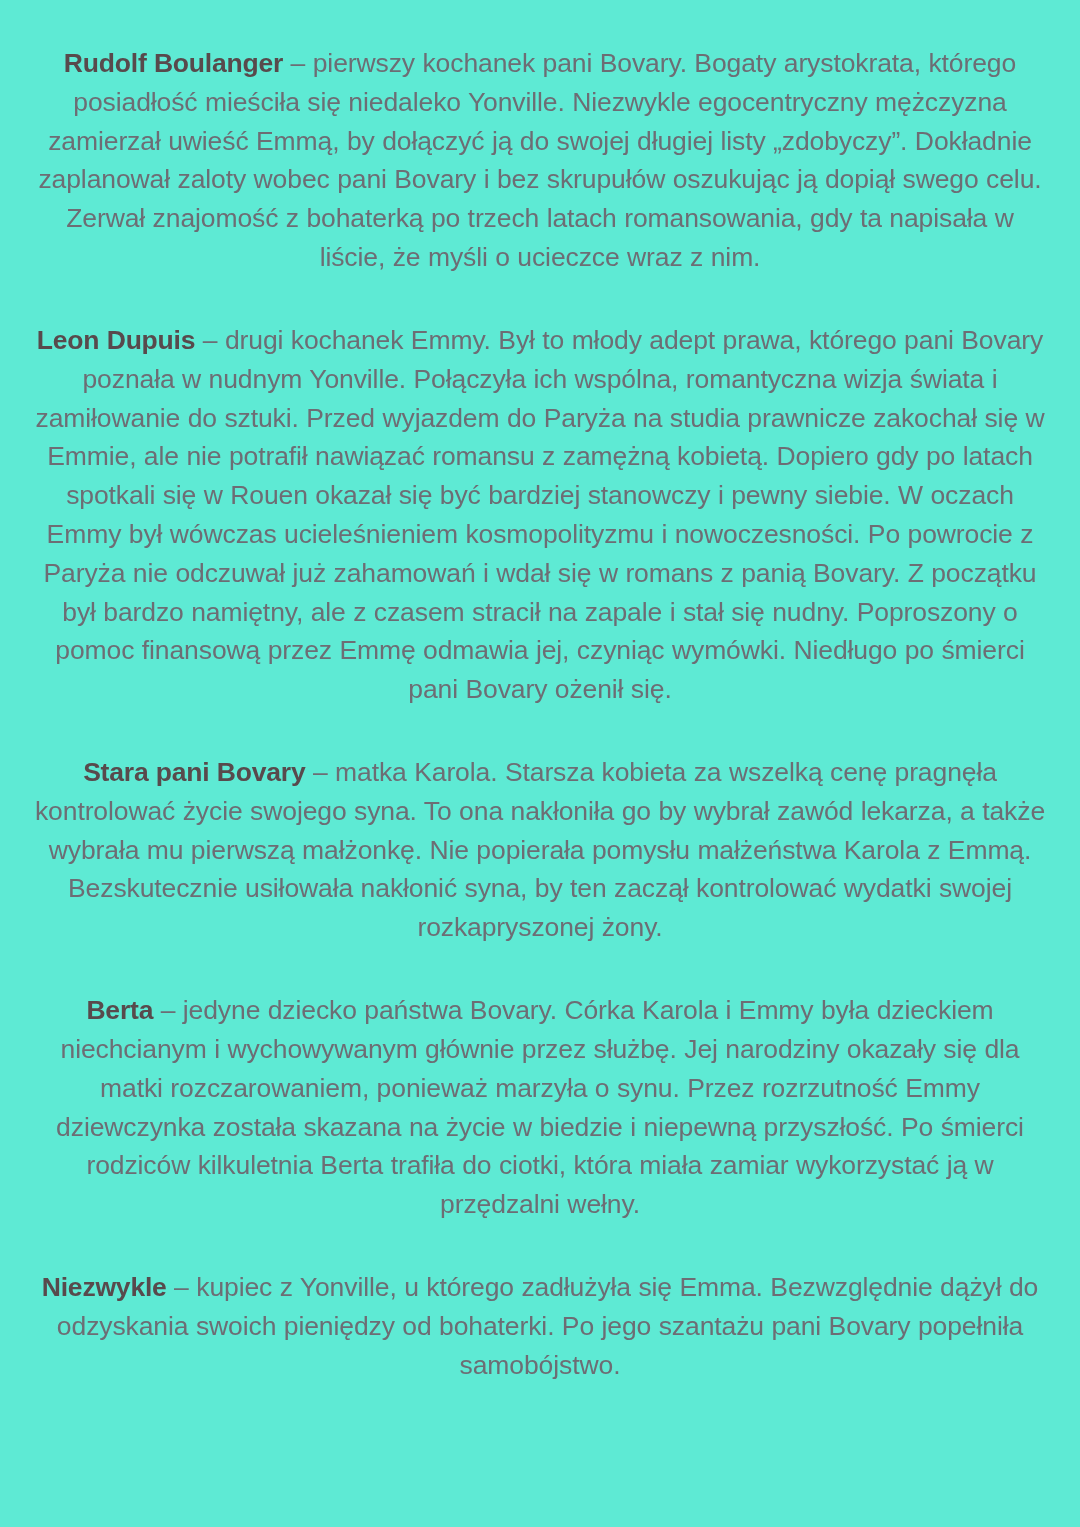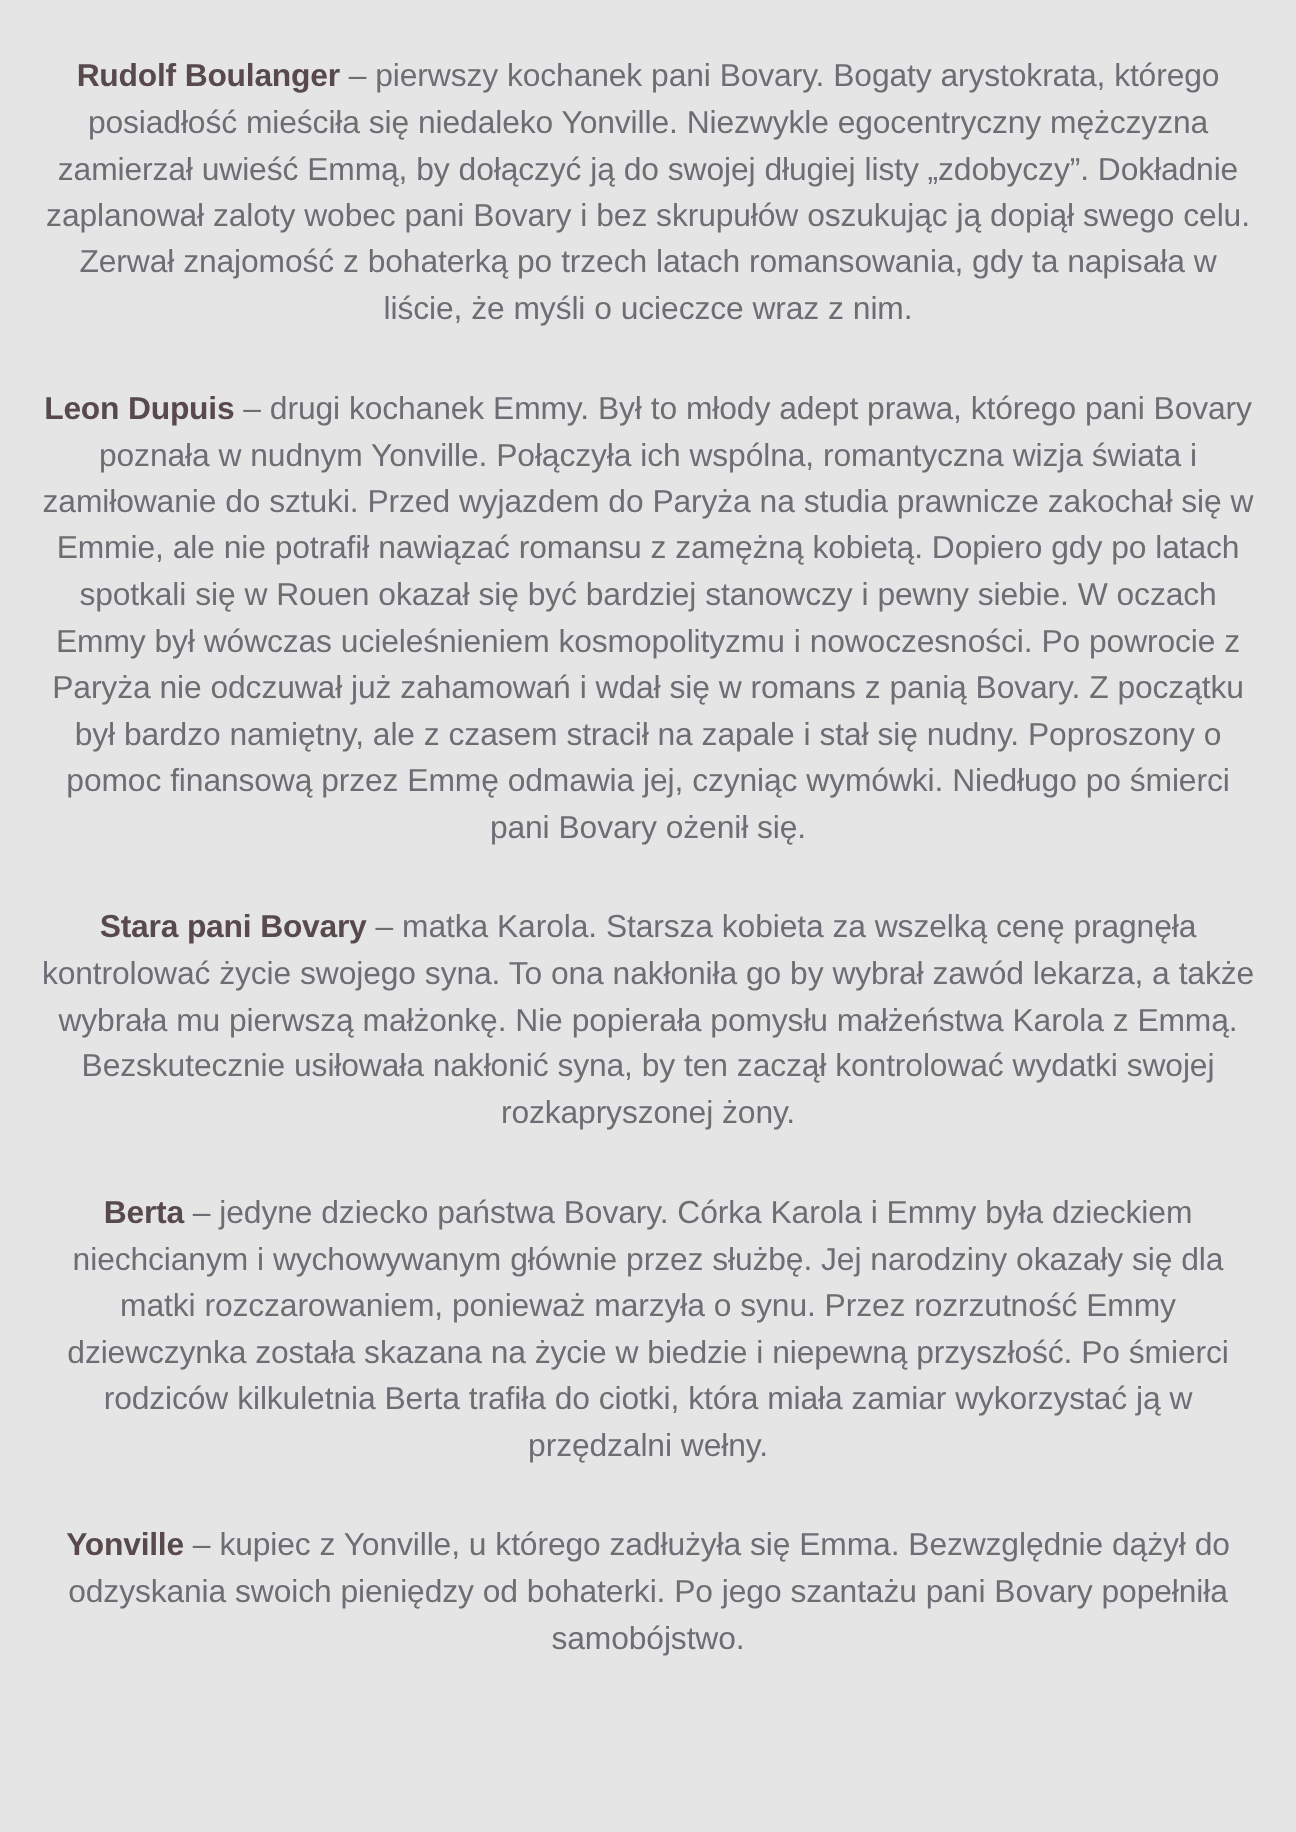--- a/index.html
+++ b/index.html
@@ -12,21 +12,21 @@
     min-height: 1527px;
     background: #ffffff;
     font-family: "Liberation Sans", "DejaVu Sans", sans-serif;
     -webkit-font-smoothing: antialiased;
   }
 
   .page {
     box-sizing: border-box;
     width: 1080px;
     min-height: 1527px;
-    background: #e5e5e5;
+    background: #5eead4;
     padding: 44px 30px 40px 30px;
   }
 
   .article {
     width: 100%;
   }
 
   .para {
     margin: 0 0 44px 0;
     text-align: center;
@@ -67,17 +67,17 @@
 
     <p class="para">
       <span class="name">Stara pani Bovary</span><span class="dash"> – </span><span class="body">matka Karola. Starsza kobieta za wszelką cenę pragnęła kontrolować życie swojego syna. To ona nakłoniła go by wybrał zawód lekarza, a także wybrała mu pierwszą małżonkę. Nie popierała pomysłu małżeństwa Karola z Emmą. Bezskutecznie usiłowała nakłonić syna, by ten zaczął kontrolować wydatki swojej rozkapryszonej żony.</span>
     </p>
 
     <p class="para">
       <span class="name">Berta</span><span class="dash"> – </span><span class="body">jedyne dziecko państwa Bovary. Córka Karola i Emmy była dzieckiem niechcianym i wychowywanym głównie przez służbę. Jej narodziny okazały się dla matki rozczarowaniem, ponieważ marzyła o synu. Przez rozrzutność Emmy dziewczynka została skazana na życie w biedzie i niepewną przyszłość. Po śmierci rodziców kilkuletnia Berta trafiła do ciotki, która miała zamiar wykorzystać ją w przędzalni wełny.</span>
     </p>
 
     <p class="para">
-      <span class="name">Yonville</span><span class="dash"> – </span><span class="body">kupiec z Yonville, u którego zadłużyła się Emma. Bezwzględnie dążył do odzyskania swoich pieniędzy od bohaterki. Po jego szantażu pani Bovary popełniła samobójstwo.</span>
+      <span class="name">Niezwykle</span><span class="dash"> – </span><span class="body">kupiec z Yonville, u którego zadłużyła się Emma. Bezwzględnie dążył do odzyskania swoich pieniędzy od bohaterki. Po jego szantażu pani Bovary popełniła samobójstwo.</span>
     </p>
 
   </article>
 </div>
 
 </body></html>

